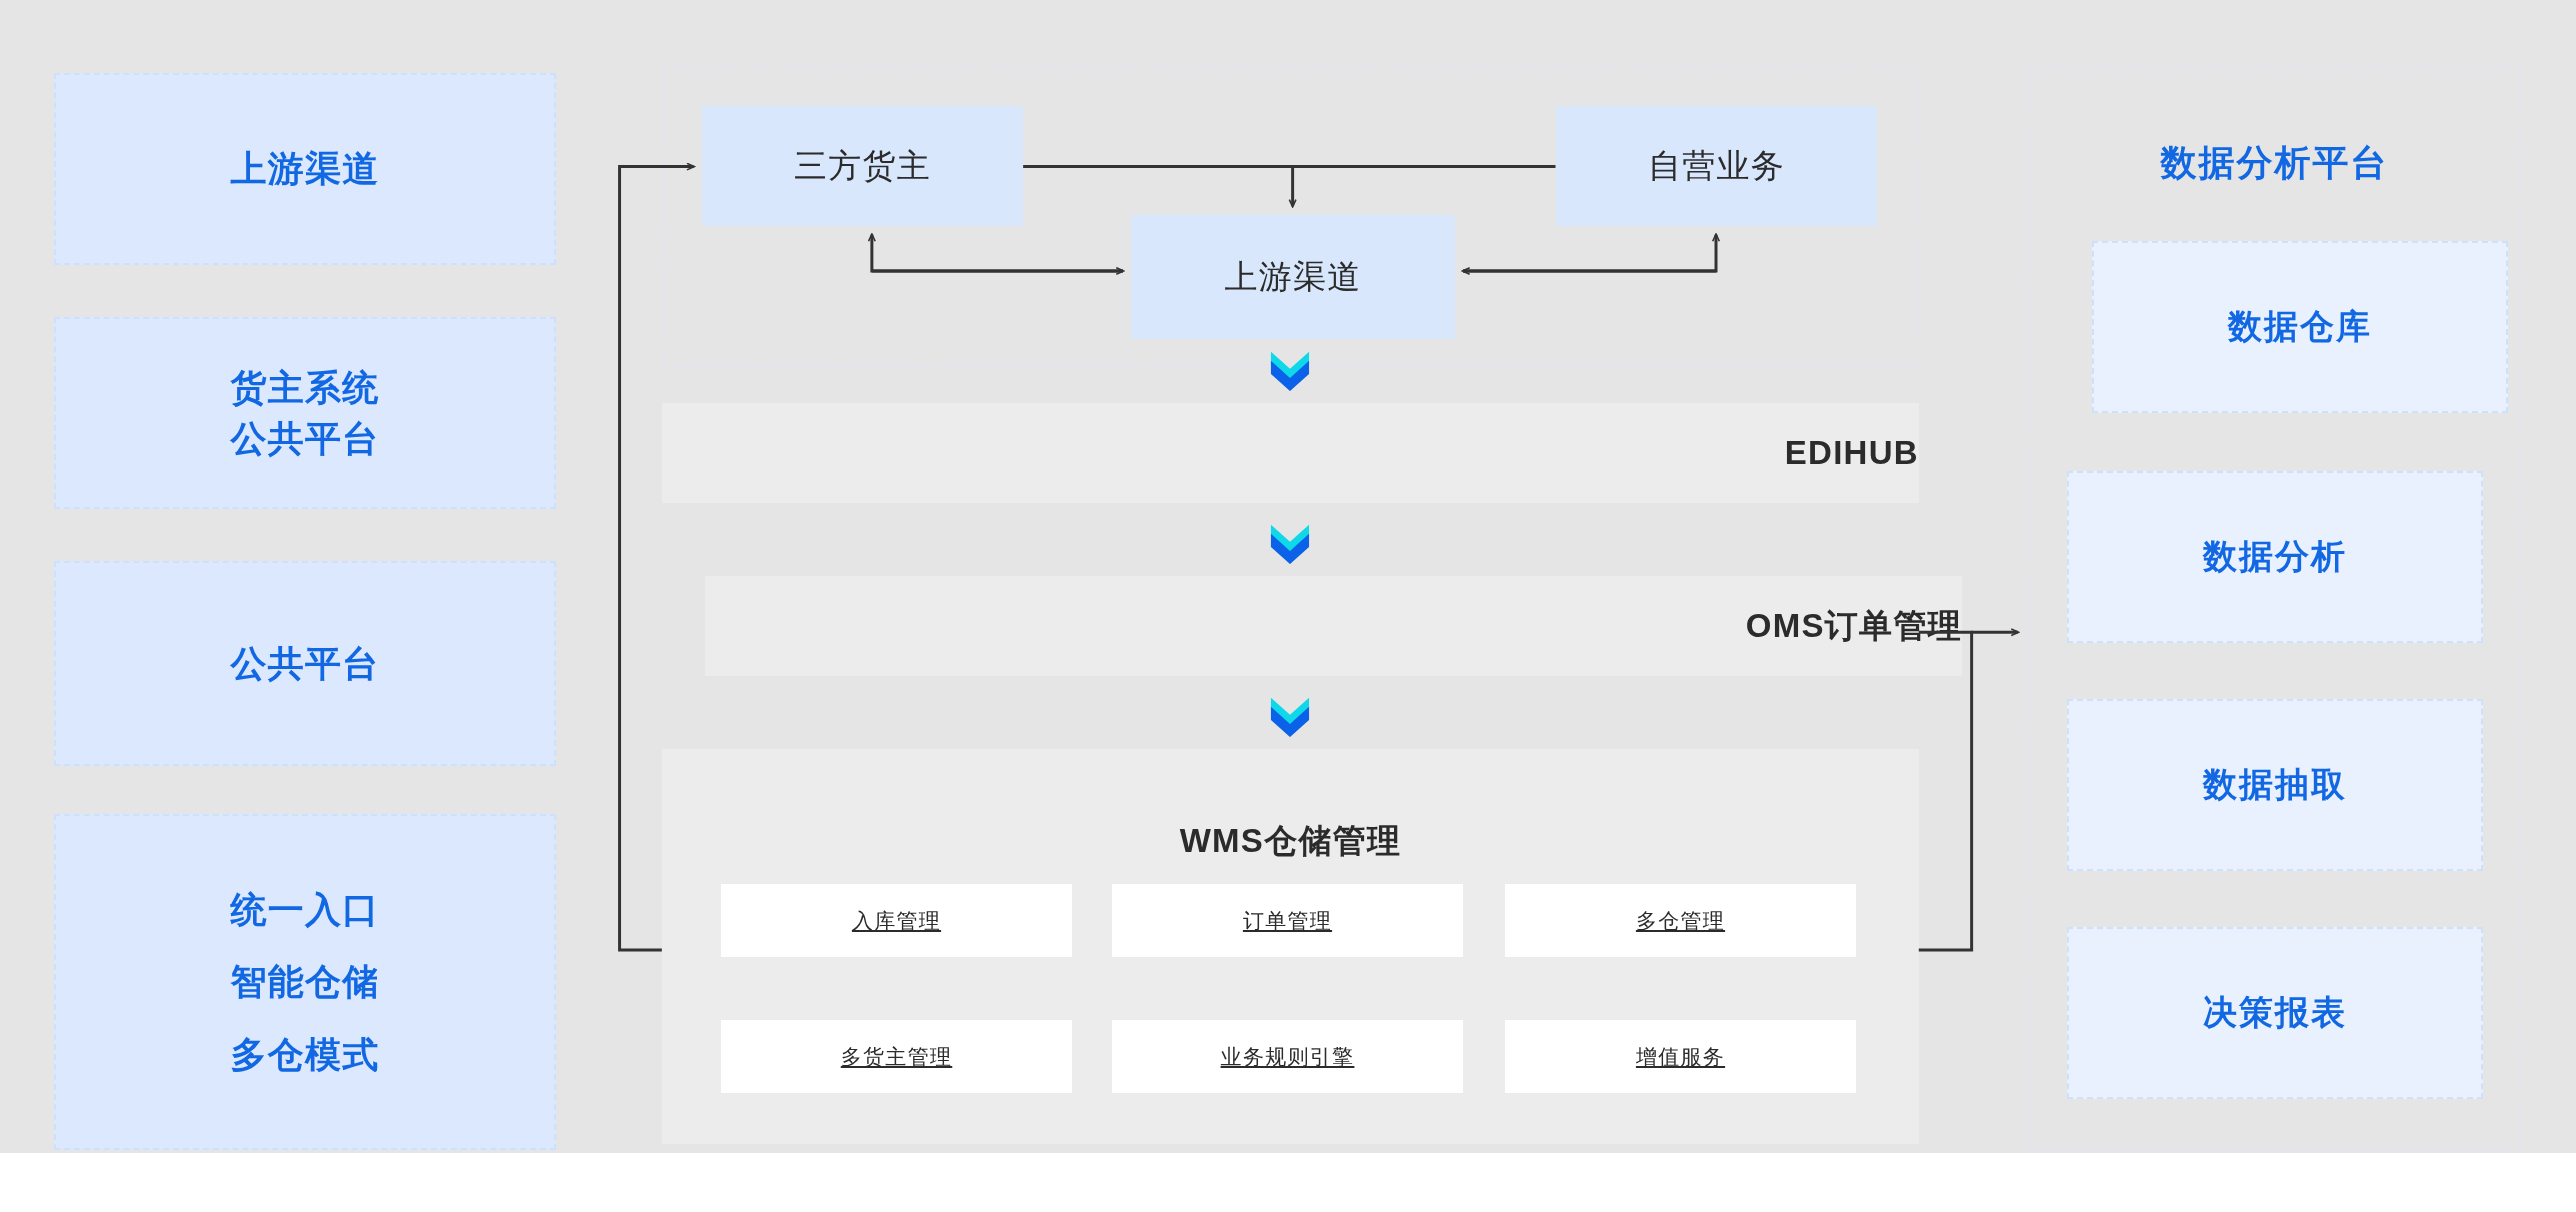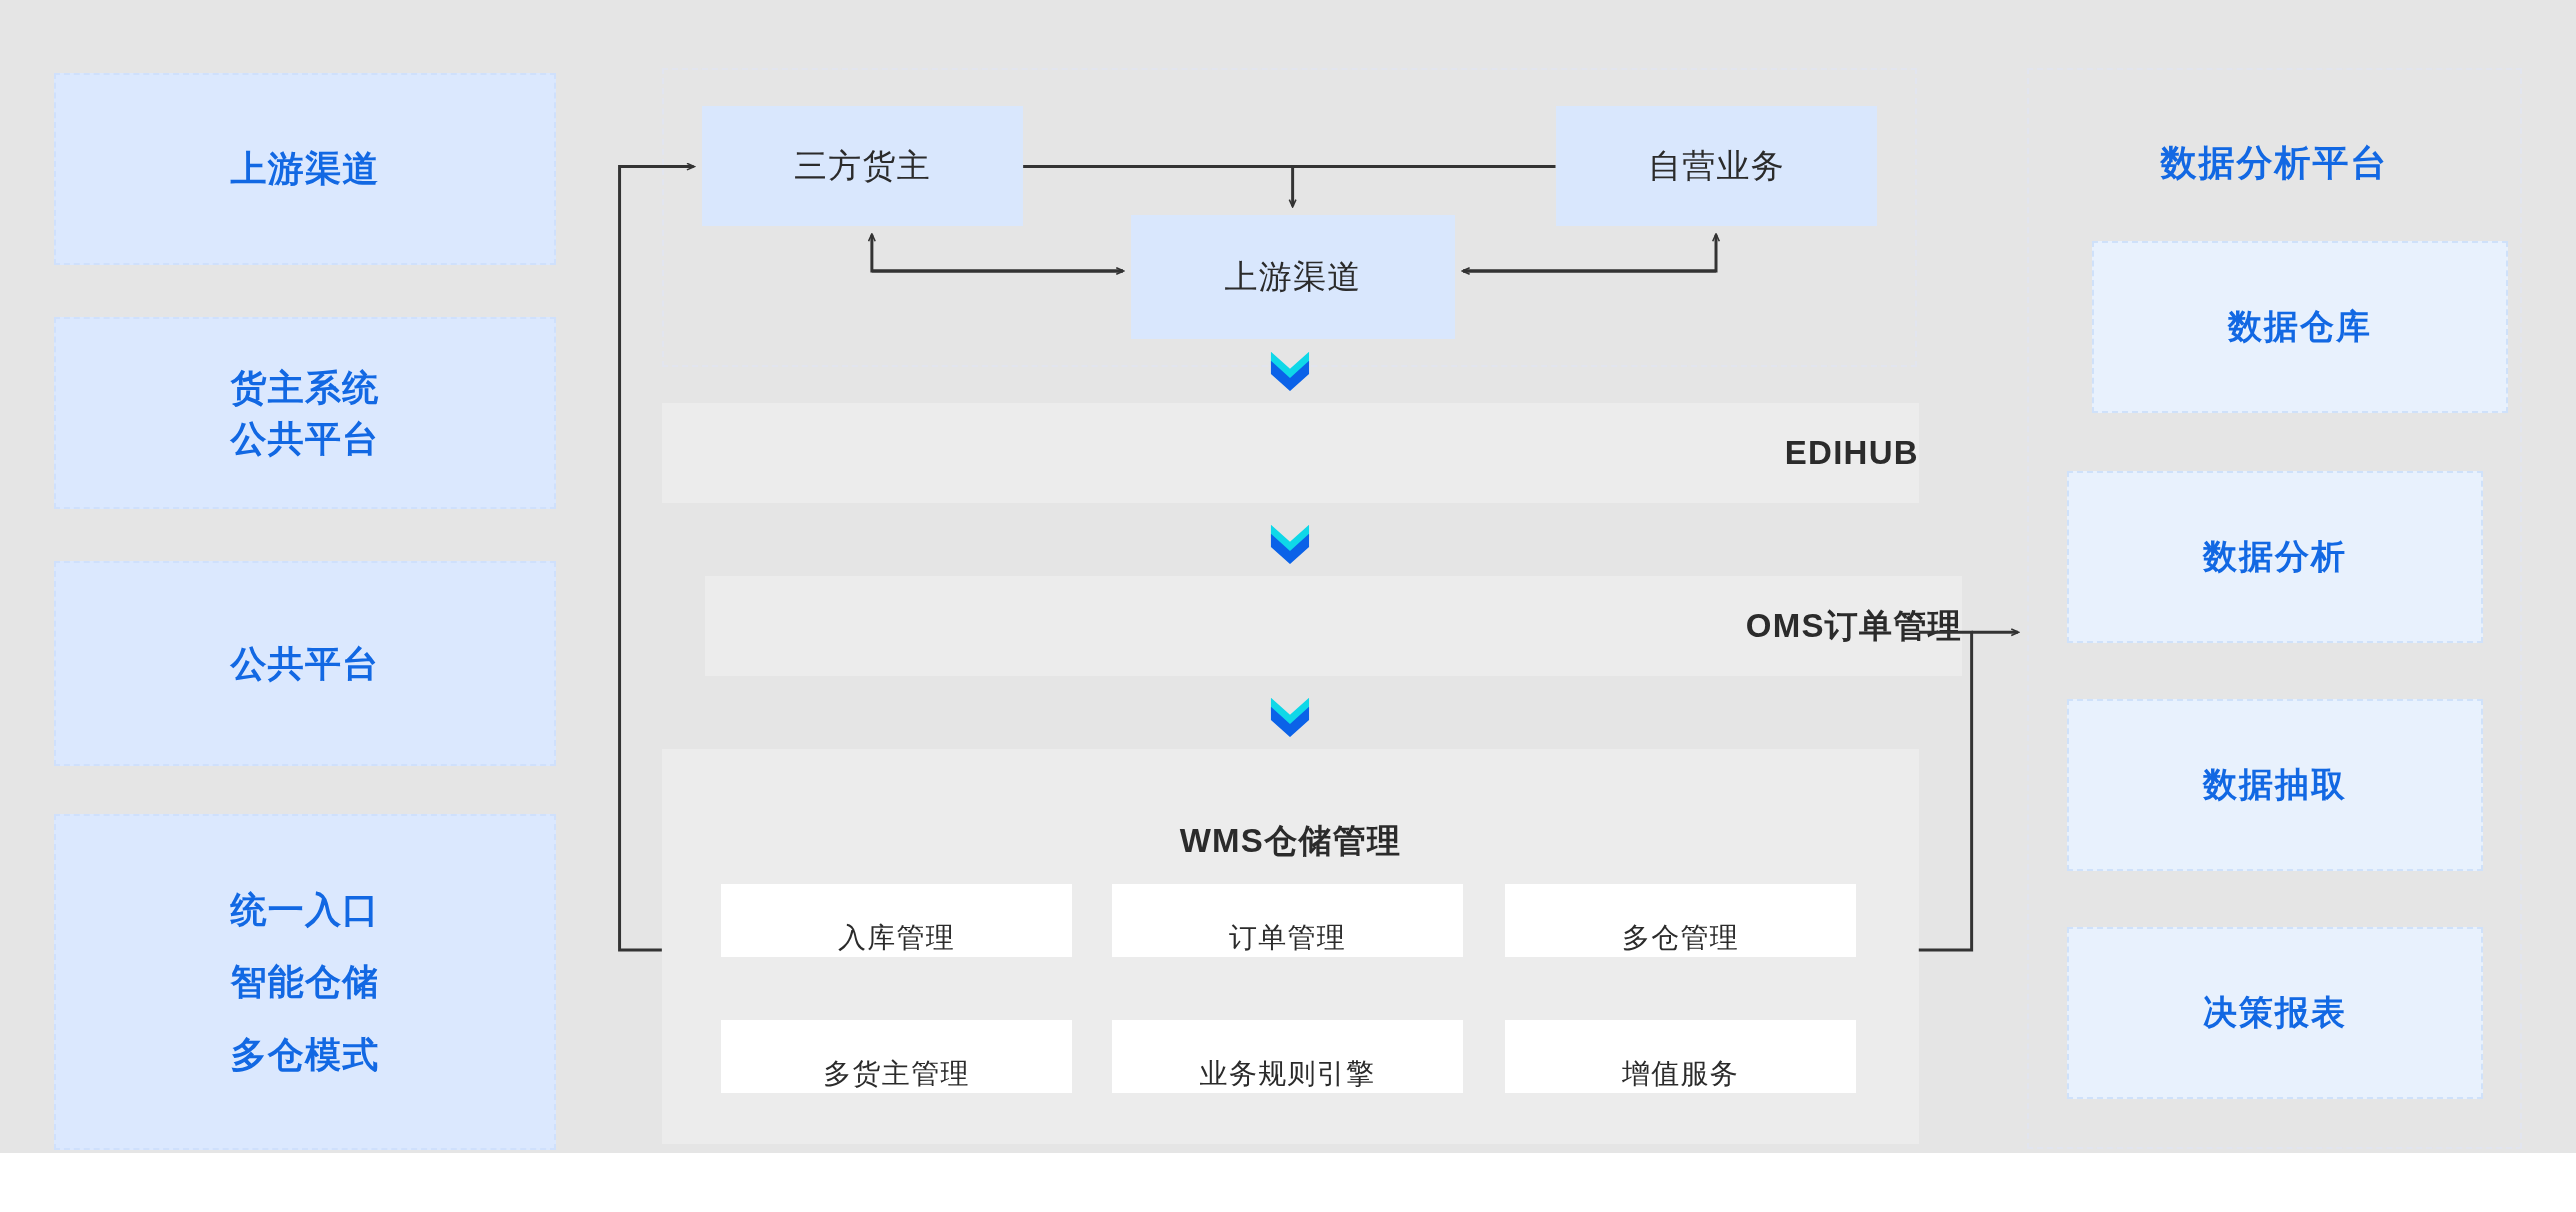--- a/index.html
+++ b/index.html
@@ -71,25 +71,26 @@
     left:0;right:0;
     text-align:center;
     color:#2b2b2b;
     font-size:33px;
     font-weight:bold;
     letter-spacing:1.3px;
     white-space:nowrap;
   }
   .subcard{
     background:#ffffff;
-    display:flex;align-items:flex-end;justify-content:center;
-    color:#2b2b2b;
-    font-size:28px;
-    letter-spacing:1.3px;
-    white-space:nowrap;
+    display:flex;align-items:center;justify-content:center;
+    color:#2b2b2b;
+    font-size:21px;
+    letter-spacing:1.3px;
+    white-space:nowrap;
+    text-decoration:underline;
   }
 
   
   .rtitle{
     position:absolute;
     text-align:center;
     color:#1268E3;
     font-weight:bold;
     font-size:36px;
     letter-spacing:2px;

